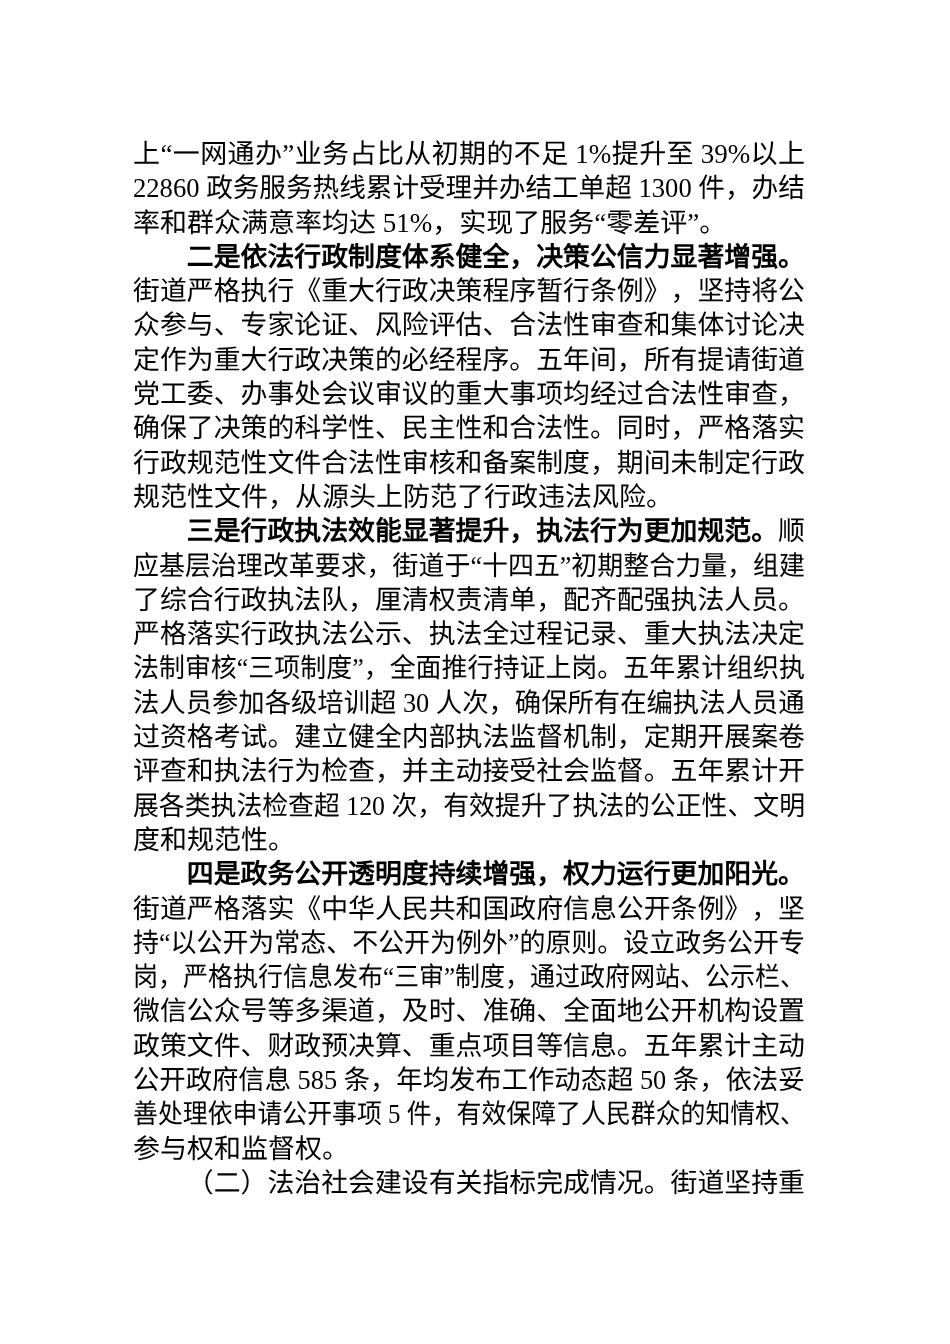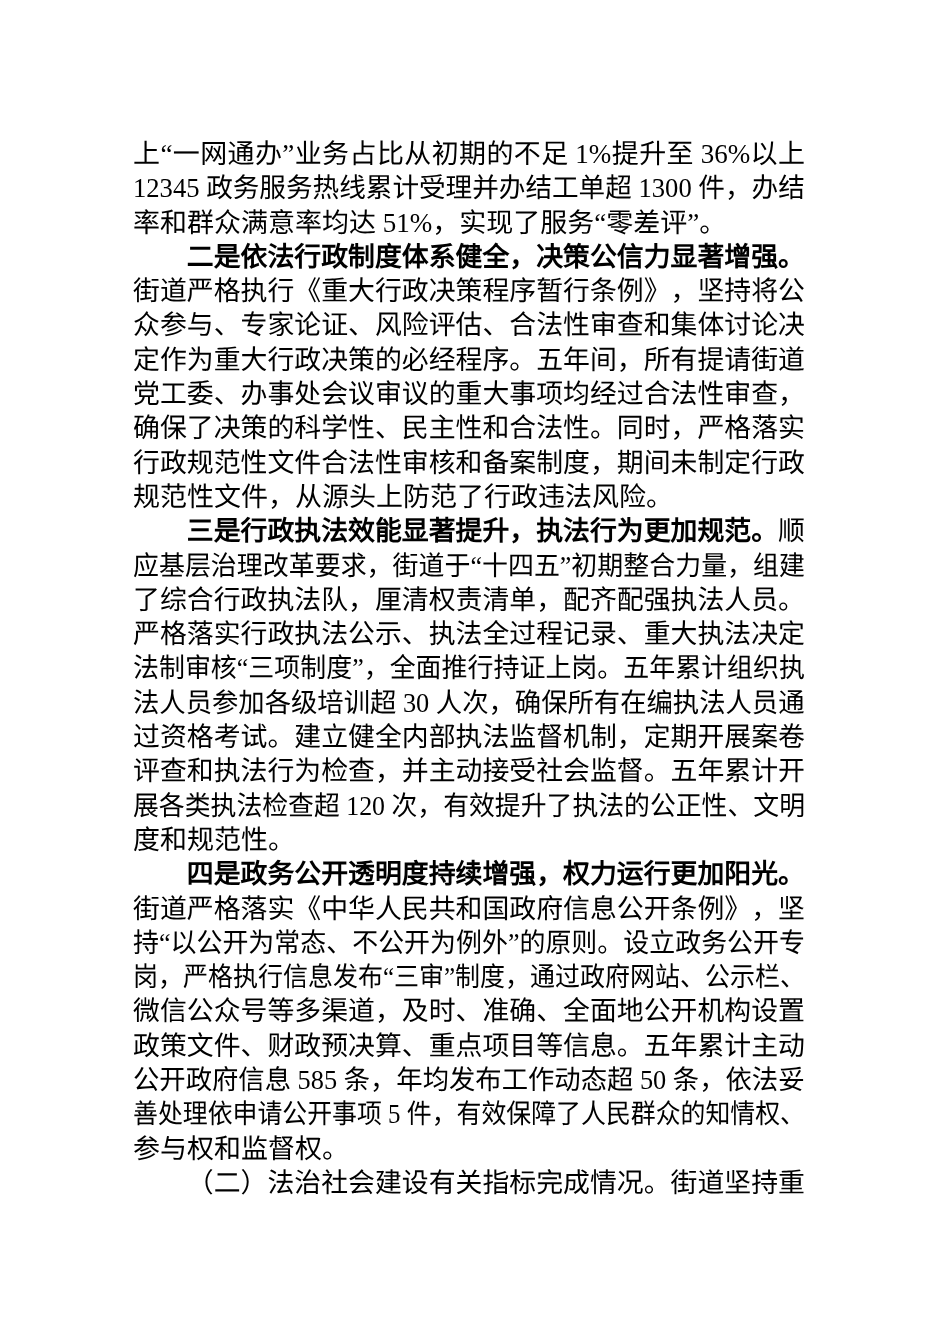--- a/index.html
+++ b/index.html
@@ -67,26 +67,26 @@
         <span class="ch">从</span>
         <span class="ch">初</span>
         <span class="ch">期</span>
         <span class="ch">的</span>
         <span class="ch">不</span>
         <span class="ch">足</span>
         <span class="ch"> 1%</span>
         <span class="ch">提</span>
         <span class="ch">升</span>
         <span class="ch">至</span>
-        <span class="ch"> 36%</span>
+        <span class="ch"> 39%</span>
         <span class="ch">以</span>
         <span class="ch">上</span>
       </div>
       <div class="line" style="transform: scaleX(0.985337);">
-        <span class="ch">12345 </span>
+        <span class="ch">22860 </span>
         <span class="ch">政</span>
         <span class="ch">务</span>
         <span class="ch">服</span>
         <span class="ch">务</span>
         <span class="ch">热</span>
         <span class="ch">线</span>
         <span class="ch">累</span>
         <span class="ch">计</span>
         <span class="ch">受</span>
         <span class="ch">理</span>

